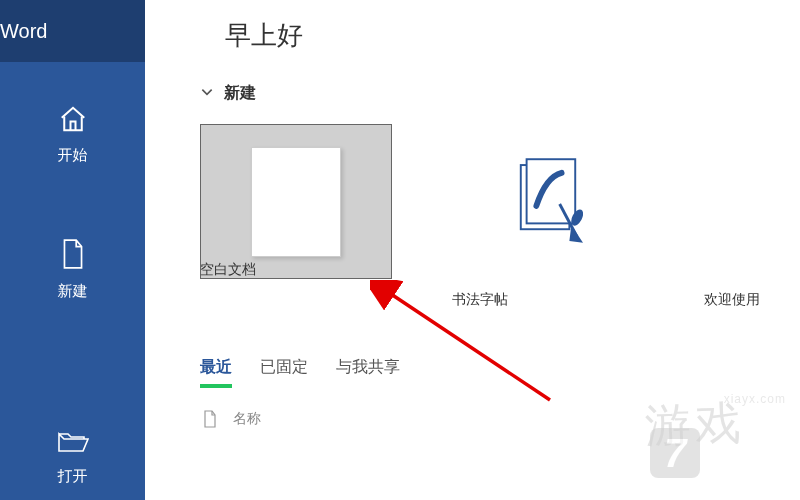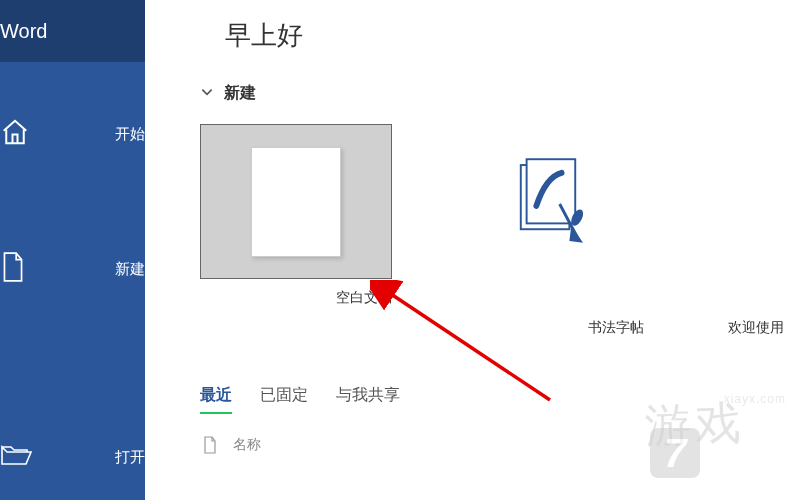--- a/index.html
+++ b/index.html
@@ -1,42 +1,42 @@
 <!DOCTYPE html>
 <html><head>
 <meta charset="utf-8">
 <style>
 * { margin: 0; padding: 0; box-sizing: border-box; font-family: "Microsoft YaHei", "Segoe UI", sans-serif; }
 body { width: 800px; height: 500px; overflow: hidden; background: #fff; position: relative; }
 
 .sidebar { position: absolute; left: 0; top: 0; width: 145px; height: 500px; background: #2b579a; }
 .brand { height: 62px; background: #1e3e70; color: #fff; font-size: 20px; display: flex; align-items: center; }
-.nav-item { display: flex; align-items: center; justify-content: space-between; color: #fff; cursor: pointer; gap: 8px; }
+.nav-item { display: flex; flex-direction: column; align-items: center; justify-content: center; color: #fff; cursor: pointer; gap: 8px; }
 .nav-item.home { margin-top: 32px; height: 80px; }
 .nav-item.new { margin-top: 55px; height: 80px; }
 .nav-item.open { margin-top: 108px; height: 80px; }
 .nav-label { font-size: 15px; }
 
 .main { position: absolute; left: 145px; top: 0; right: 0; height: 372px; padding: 18px 3px 0 55px; }
 .greeting { font-size: 26px; color: #333; margin-left: 25px; margin-bottom: 30px; }
 
 .section-header { display: flex; align-items: center; gap: 10px; color: #333; font-size: 16px; font-weight: 600; margin-bottom: 20px; }
 
 .templates { display: flex; gap: 60px; }
-.template-card { width: 192px; display: flex; flex-direction: column; align-items: flex-end; cursor: pointer; gap: 28px; }
+.template-card { width: 192px; display: flex; flex-direction: column; align-items: flex-start; cursor: pointer; }
 .template-card.selected .thumb { border: 1.5px solid #666; background: #d0d0d0; }
 .thumb { width: 192px; height: 155px; display: flex; align-items: center; justify-content: center; border: 1px solid transparent; }
 .page-blank { width: 90px; height: 110px; background: #fff; border: 1px solid #ccc; box-shadow: 2px 2px 4px rgba(0,0,0,0.15); }
 .calligraphy { width: 70px; height: 86px; display: flex; align-items: center; justify-content: center; }
 .template-label { font-size: 14px; color: #333; margin-top: -18px; }
 .template-card:not(.selected) .template-label { margin-top: 12px; }
 
 .tabs { display: flex; gap: 28px; margin-top: 48px; align-items: baseline; }
 .tab { font-size: 16px; color: #555; padding-bottom: 6px; cursor: pointer; }
-.tab.active { color: #2b579a; font-weight: 600; border-bottom: 2px solid #22c55e; }
+.tab.active { color: #2b579a; font-weight: 600; border-bottom: 4px solid #22c55e; }
 
 .list-header { display: flex; align-items: center; gap: 13px; margin-top: 22px; color: #888; font-size: 14px; }
 .list-header .col-icon { width: 20px; display: flex; justify-content: center; }
 
 .arrow-annotation { position: absolute; left: 370px; top: 280px; pointer-events: none; }
 
 .watermark { position: absolute; right: 0; bottom: 0; width: 210px; height: 150px; opacity: 0.22; pointer-events: none; display: flex; align-items: center; justify-content: center; }
 .watermark-text-big { position: absolute; font-size: 46px; color: #888; font-weight: 300; letter-spacing: 4px; transform: rotate(-2deg); }
 .watermark-url { position: absolute; top: 42px; right: 14px; font-size: 12px; color: #999; letter-spacing: 1px; }
 .watermark-num { position: absolute; bottom: 22px; right: 100px; font-size: 40px; color: #fff; background: #333; width: 50px; height: 50px; border-radius: 8px; display: flex; align-items: center; justify-content: center; font-style: italic; font-weight: bold; opacity: 0.6; }

